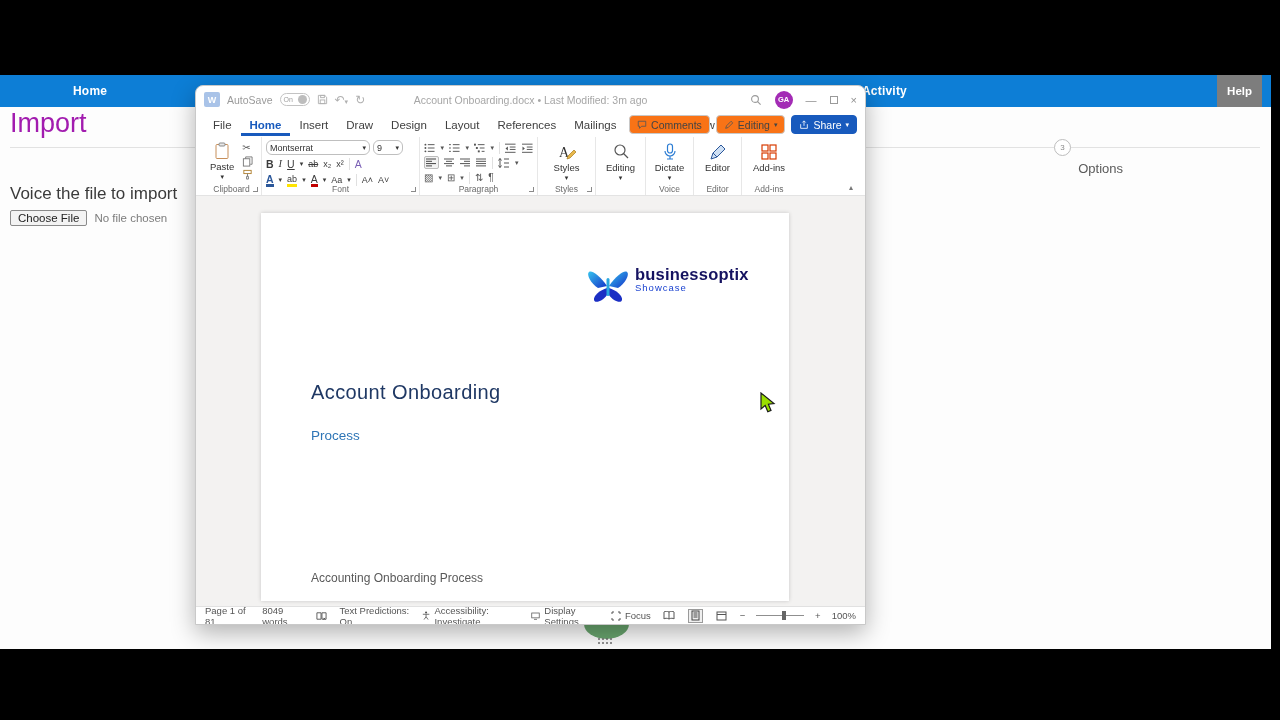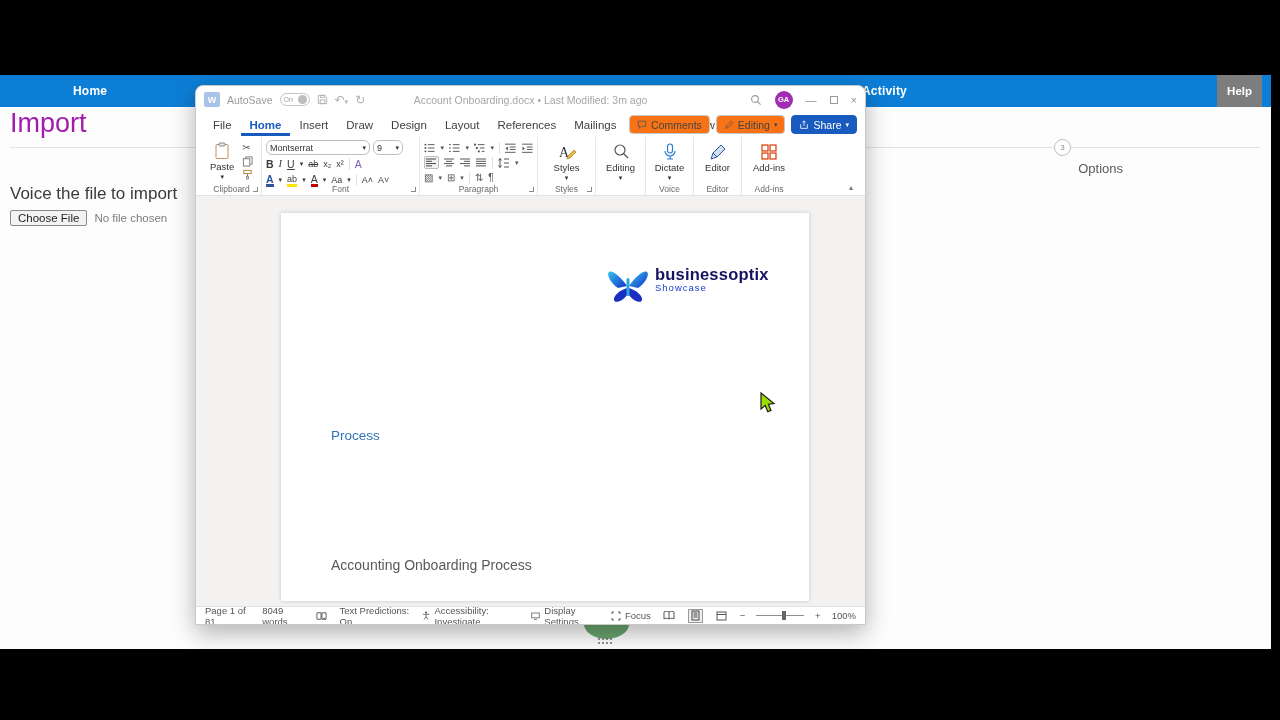--- a/index.html
+++ b/index.html
@@ -83,31 +83,31 @@
   .fcA { border-bottom:3px solid #c00000; line-height:10px; }
   .pgrid { display:flex; flex-direction:column; gap:2px; padding-top:1px; }
   .prow { display:flex; align-items:center; gap:5px; height:13px; font-size:10px; color:#555; }
   .pbox { border:1px solid #bbb; background:#f2f2f2; border-radius:2px; display:flex;
           align-items:center; padding:0 1px; height:13px; }
   .vdiv { width:1px; height:12px; background:#e0e0e0; }
   .collapse-chev { position:absolute; right:12px; bottom:3px; color:#777; font-size:8px; }
 
   .canvas { position:relative; height:412px; background:#f3f2f1; }
   .page { position:absolute; left:65px; top:17px; width:528px; height:388px; background:#fff;
-          box-shadow:0 0 4px rgba(0,0,0,.18);margin-left:20px; }
+          box-shadow:0 0 4px rgba(0,0,0,.18); }
   .logo { position:absolute; left:325px; top:53px; display:flex; align-items:flex-start; gap:5px; }
   .logo-text-main { font-size:16.5px; color:#151260; font-weight:bold; letter-spacing:.2px; line-height:17px; }
   .logo-text-sub { font-size:9.5px; color:#1b43d0; letter-spacing:1px; margin-top:-1px; }
   .doc-h1 { position:absolute; left:50px; top:168px; font-size:20px; color:#1f3864; letter-spacing:.4px; }
   .doc-h2 { position:absolute; left:50px; top:215px; font-size:13.5px; color:#2e75b6; }
   .meta { position:absolute; left:50px; top:240px; display:grid; grid-template-columns:88px 70px;
           font-size:8px; color:#595959; line-height:14.5px; }
   .meta .light { color:#a3a3a3; }
   .meta .val { white-space:normal; }
-  .doc-footer { position:absolute; left:50px; top:344px; font-size:14px; color:#595959; }
+  .doc-footer { position:absolute; left:50px; top:358px; font-size:12px; color:#595959; }
 
   .statusbar { position:absolute; left:0; bottom:0; width:100%; height:18px; background:#fff;
                border-top:1px solid #e1e1e1; display:flex; align-items:center; padding:0 9px;
                font-size:9.5px; color:#555; gap:13px; }
   .sb-right { margin-left:auto; display:flex; align-items:center; gap:11px; }
   .sb-item { display:flex; align-items:center; gap:4px; }
   .view-ic { display:flex; align-items:center; justify-content:center; width:18px; height:14px; }
   .view-ic.active { border:1px solid #9a9a9a; background:#efefef; }
   .zoom-track { position:relative; width:58px; height:1px; background:#8f8f8f; }
   .zoom-thumb { position:absolute; left:26px; top:-4px; width:4px; height:9px; background:#666; }
@@ -464,20 +464,21 @@
             <path d="M21 22c-7 2-14 8-13 12 1 4 9 1 13-5z" fill="#1b2fc4"></path>
             <path d="M23 22c7 2 14 8 13 12-1 4-9 1-13-5z" fill="#1b2fc4"></path>
             <rect x="20.5" y="12" width="3" height="18" rx="1.5" fill="#2aa8e0"></rect>
           </svg>
           <span>
             <div class="logo-text-main">businessoptix</div>
             <div class="logo-text-sub">Showcase</div>
           </span>
         </div>
 
+        <div class="doc-h1">Account Onboarding</div>
         <div class="doc-h2">Process</div>
 
 
         <div class="doc-footer">Accounting Onboarding Process</div>
       </div>
     </div>
 
     <div class="statusbar">
       <span class="sb-item">Page 1 of 81</span>
       <span class="sb-item">8049 words</span>

